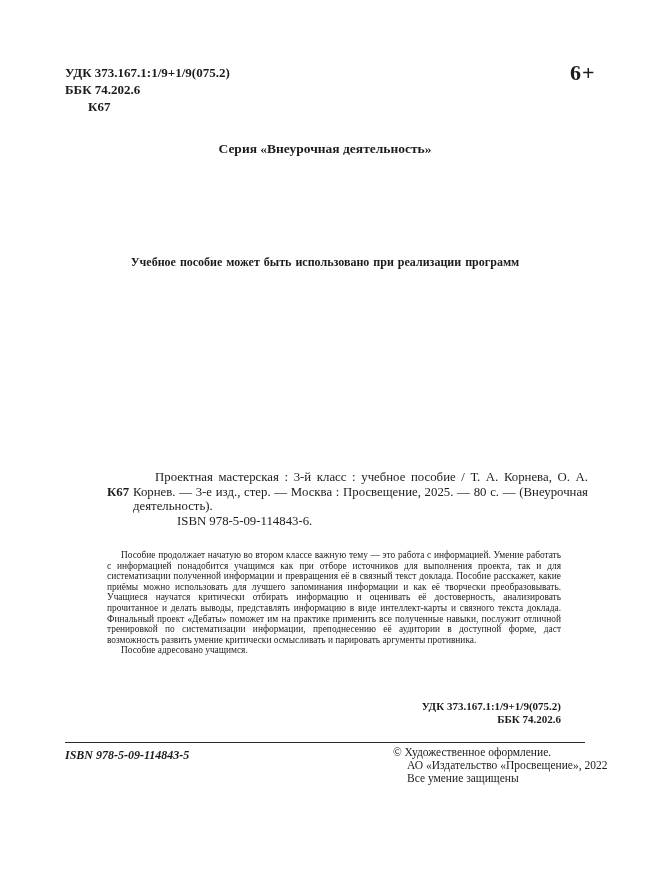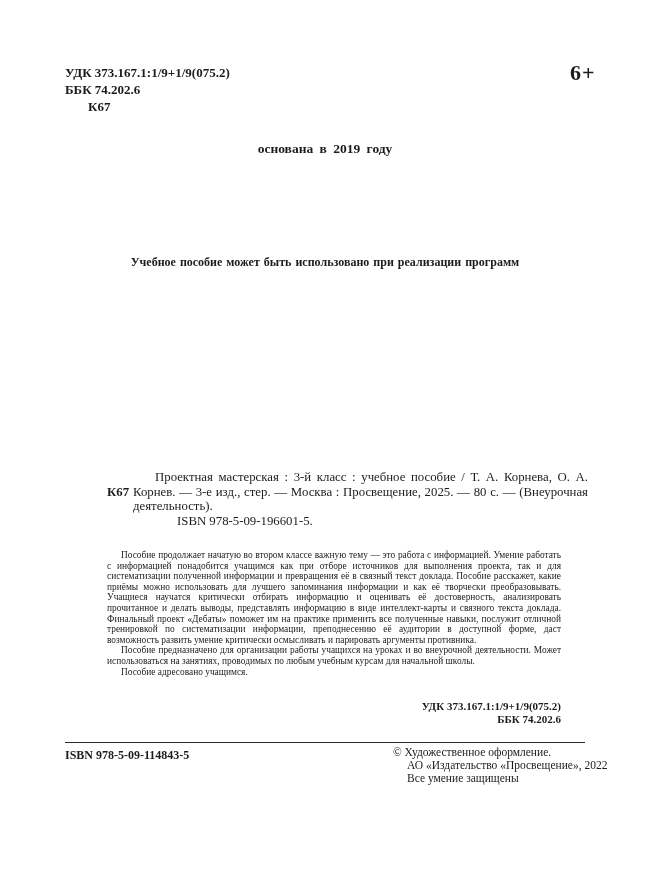--- a/index.html
+++ b/index.html
@@ -127,20 +127,21 @@
     height: 0;
   }
 
   
   .footer-isbn {
     left: 65px;
     top: 748px;
     font-size: 12px;
     font-weight: bold;
     white-space: nowrap;
+    font-style: italic;
   }
   .copyright {
     left: 393px;
     top: 746px;
     font-size: 11.5px;
     line-height: 13.2px;
     white-space: nowrap;
   }
   .copyright .cont { padding-left: 14px; }
 </style>
@@ -151,36 +152,35 @@
 
   <div class="abs class-top">
     <div>УДК 373.167.1:1/9+1/9(075.2)</div>
     <div>ББК 74.202.6</div>
     <div class="code-line">К67</div>
   </div>
 
   <div class="abs age-rating">6+</div>
 
   <div class="abs series-note">
-    <div class="founded">основана в 2019 году</div>
+    <div>Серия «Внеурочная деятельность»</div>
   </div>
 
   <div class="abs usage-note">
     <div>Учебное пособие может быть использовано при реализации программ</div>
   </div>
 
   <div class="abs catalog-card">
     <span class="card-code">К67</span>
     <p class="card-desc">Проектная мастерская : 3-й класс : учебное пособие / Т. А. Корнева, О. А. Корнев. — 3-е изд., стер. — Москва : Просвещение, 2025. — 80 с. — (Внеурочная деятельность).</p>
-    <p class="card-isbn">ISBN 978-5-09-196601-5.</p>
+    <p class="card-isbn">ISBN 978-5-09-114843-6.</p>
   </div>
 
   <div class="abs annotation">
     <p>Пособие продолжает начатую во втором классе важную тему — это работа с информацией. Умение работать с информацией понадобится учащимся как при отборе источников для выполнения проекта, так и для систематизации полученной информации и превращения её в связный текст доклада. Пособие расскажет, какие приёмы можно использовать для лучшего запоминания информации и как её творчески преобразовывать. Учащиеся научатся критически отбирать информацию и оценивать её достоверность, анализировать прочитанное и делать выводы, представлять информацию в виде интеллект-карты и связного текста доклада. Финальный проект «Дебаты» поможет им на практике применить все полученные навыки, послужит отличной тренировкой по систематизации информации, преподнесению её аудитории в доступной форме, даст возможность развить умение критически осмысливать и парировать аргументы противника.</p>
-    <p>Пособие предназначено для организации работы учащихся на уроках и во внеурочной деятельности. Может использоваться на занятиях, проводимых по любым учебным курсам для начальной школы.</p>
     <p>Пособие адресовано учащимся.</p>
   </div>
 
   <div class="abs class-bottom">
     <div>УДК 373.167.1:1/9+1/9(075.2)</div>
     <div>ББК 74.202.6</div>
   </div>
 
   <div class="abs divider"></div>
 

